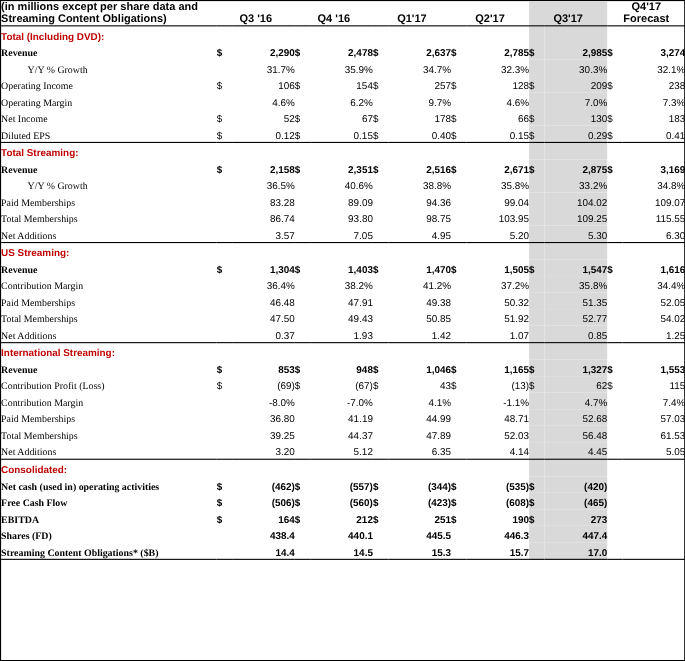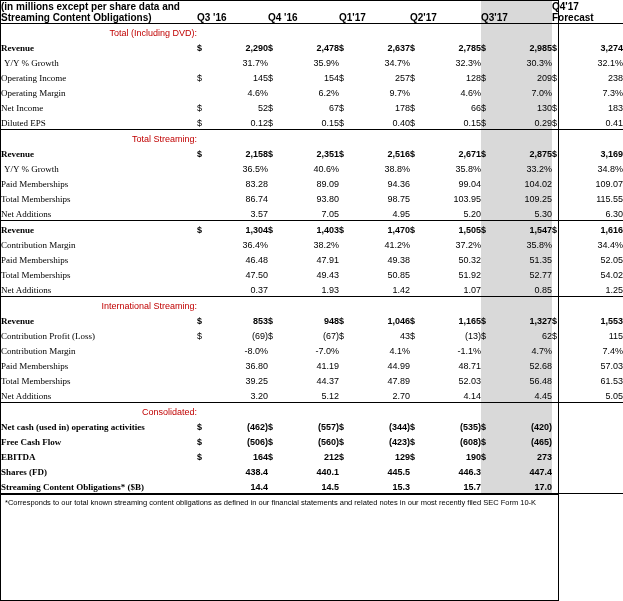--- a/index.html
+++ b/index.html
@@ -9,21 +9,21 @@
   }
   body {
     width: 623px;
     height: 601px;
     font-family: "Liberation Sans", sans-serif;
     font-size: 9px;
     color: #000000;
     overflow: hidden;
   }
   .sheet {
-    width: 559px;
+    width: 623px;
     height: 601px;
     box-sizing: border-box;
     border: 1px solid #000;
     position: relative;
   }
   table.fin {
     width: 100%;
     border-collapse: collapse;
     table-layout: fixed;
     font-size: 9px;
@@ -35,49 +35,49 @@
     line-height: 11px;
     height: 15px;
   }
   
   col.c-label { width: 196px; }
   col.c-cur   { width: 14px; }
   col.c-num   { width: 57px; }
 
   .hdr-row th {
     font-weight: bold;
-    text-align: left;
+    text-align: center;
     vertical-align: bottom;
     padding-bottom: 3px;
     border-bottom: 1.5px solid #000;
     font-size: 10px;
   }
   .hdr-label {
     text-align: left !important;
     font-weight: bold;
     font-size: 8.5px;
     line-height: 11px;
     white-space: normal !important;
     padding-right: 6px;
     padding-bottom: 2px;
   }
   .shade { background: #d9d9d9; }
   .ital  { }
   .sec {
     color: #c00000;
-    font-weight: normal;
-    text-align: right;
+    font-weight: bold;
+    text-align: left;
     padding-left: 2px;
   }
   td.lbl {
     text-align: left;
     padding-left: 2px;
     font-family: Liberation Serif, serif;
   }
-  td.lbl.ind { padding-left: 3px; }
+  td.lbl.ind { padding-left: 24px; }
   td.num {
     text-align: right;
     padding-right: 4px;
   }
   td.cur {
     text-align: left;
     padding-left: 3px;
   }
   tr.uline td { border-bottom: 1px solid #000; }
   .footnote {
@@ -167,21 +167,21 @@
           <td class="cur"></td>
           <td class="num">32.3%</td>
           <td class="cur shade"></td>
           <td class="num shade">30.3%</td>
           <td class="cur ital"></td>
           <td class="num ital">32.1%</td>
         </tr>
         <tr>
           <td class="lbl">Operating Income</td>
           <td class="cur">$</td>
-          <td class="num">145</td>
+          <td class="num">106</td>
           <td class="cur">$</td>
           <td class="num">154</td>
           <td class="cur">$</td>
           <td class="num">257</td>
           <td class="cur">$</td>
           <td class="num">128</td>
           <td class="cur shade">$</td>
           <td class="num shade">209</td>
           <td class="cur ital">$</td>
           <td class="num ital">238</td>
@@ -315,20 +315,35 @@
           <td class="cur"></td>
           <td class="num">4.95</td>
           <td class="cur"></td>
           <td class="num">5.20</td>
           <td class="cur shade"></td>
           <td class="num shade">5.30</td>
           <td class="cur ital"></td>
           <td class="num ital">6.30</td>
         </tr>
         <tr>
+          <td class="sec">US Streaming:</td>
+          <td></td>
+          <td></td>
+          <td></td>
+          <td></td>
+          <td></td>
+          <td></td>
+          <td></td>
+          <td></td>
+          <td class="shade"></td>
+          <td class="shade"></td>
+          <td></td>
+          <td></td>
+        </tr>
+        <tr>
           <td class="lbl bold">Revenue</td>
           <td class="cur bold">$</td>
           <td class="num bold">1,304</td>
           <td class="cur bold">$</td>
           <td class="num bold">1,403</td>
           <td class="cur bold">$</td>
           <td class="num bold">1,470</td>
           <td class="cur bold">$</td>
           <td class="num bold">1,505</td>
           <td class="cur shade bold">$</td>
@@ -486,21 +501,21 @@
           <td class="cur ital"></td>
           <td class="num ital">61.53</td>
         </tr>
         <tr class="uline">
           <td class="lbl">Net Additions</td>
           <td class="cur"></td>
           <td class="num">3.20</td>
           <td class="cur"></td>
           <td class="num">5.12</td>
           <td class="cur"></td>
-          <td class="num">2.70</td>
+          <td class="num">6.35</td>
           <td class="cur"></td>
           <td class="num">4.14</td>
           <td class="cur shade"></td>
           <td class="num shade">4.45</td>
           <td class="cur ital"></td>
           <td class="num ital">5.05</td>
         </tr>
         <tr>
           <td class="sec">Consolidated:</td>
           <td></td>
@@ -546,21 +561,21 @@
           <td class="cur ital bold"></td>
           <td class="num ital bold"></td>
         </tr>
         <tr>
           <td class="lbl bold">EBITDA</td>
           <td class="cur bold">$</td>
           <td class="num bold">164</td>
           <td class="cur bold">$</td>
           <td class="num bold">212</td>
           <td class="cur bold">$</td>
-          <td class="num bold">129</td>
+          <td class="num bold">251</td>
           <td class="cur bold">$</td>
           <td class="num bold">190</td>
           <td class="cur shade bold">$</td>
           <td class="num shade bold">273</td>
           <td class="cur ital bold"></td>
           <td class="num ital bold"></td>
         </tr>
         <tr>
           <td class="lbl bold">Shares (FD)</td>
           <td class="cur bold"></td>
@@ -586,14 +601,13 @@
           <td class="num bold">15.3</td>
           <td class="cur bold"></td>
           <td class="num bold">15.7</td>
           <td class="cur shade bold"></td>
           <td class="num shade bold">17.0</td>
           <td class="cur ital bold"></td>
           <td class="num ital bold"></td>
         </tr>
       </tbody>
   </table>
-  <div class="footnote">*Corresponds to our total known streaming content obligations as defined in our financial statements and related notes in our most recently filed SEC Form 10-K</div>
 </div>
 
 </body></html>

